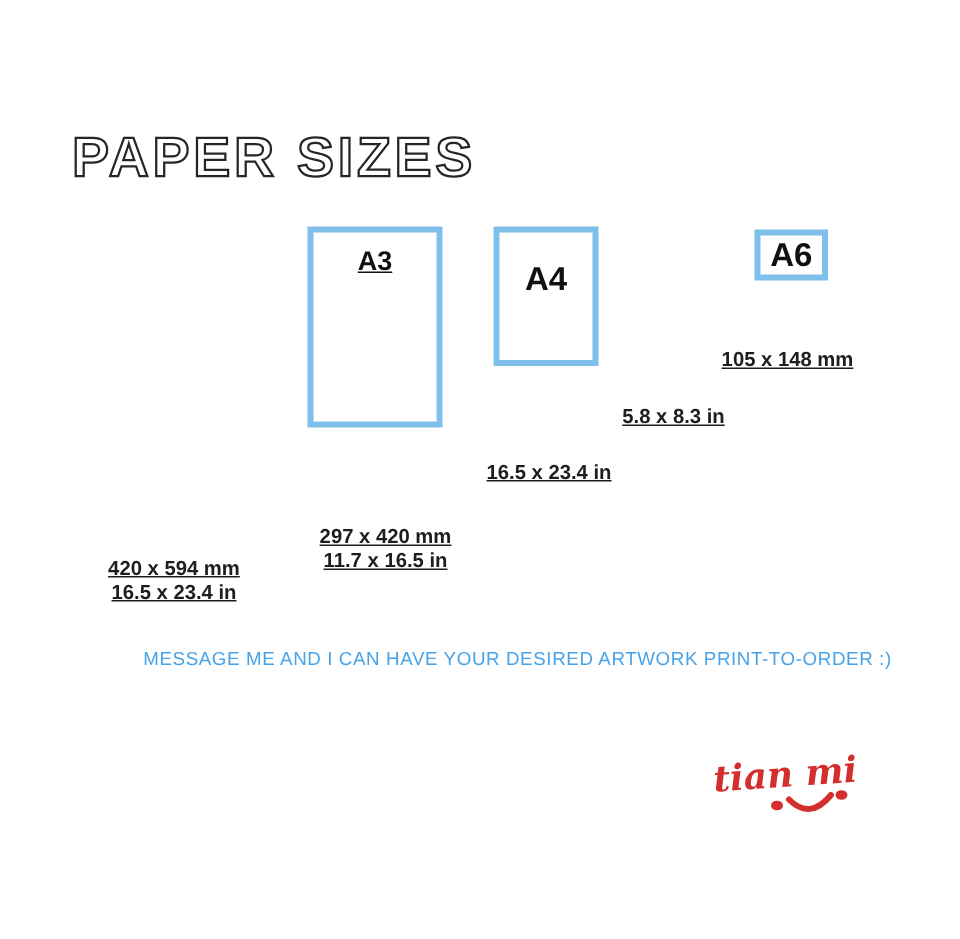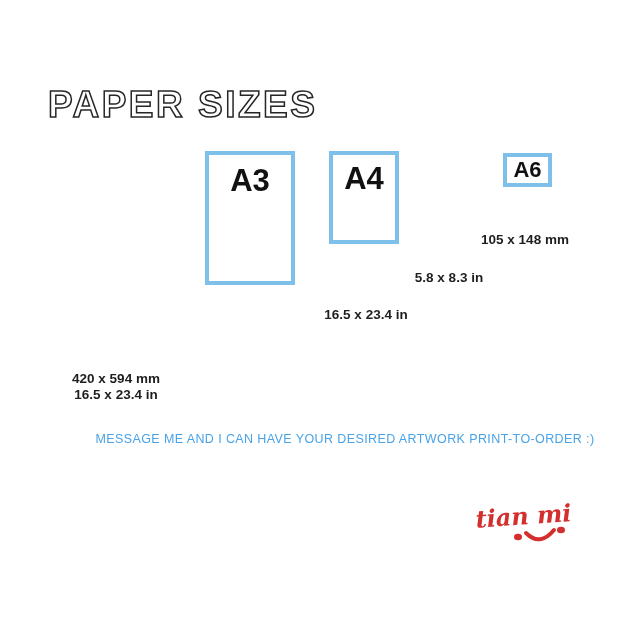--- a/index.html
+++ b/index.html
@@ -33,34 +33,35 @@
     align-items:flex-start;
   }
   .paper-box .size-label{
     font-weight:bold;
     color:#111111;
     line-height:1;
   }
   .box-a2{left:51px;top:151px;width:130px;height:187px;}
   .box-a2 .size-label{font-size:28px;margin-top:18px;}
   .box-a3{left:205px;top:151px;width:90px;height:134px;}
-  .box-a3 .size-label{font-size:31px;margin-top:10px;}
+  .box-a3 .size-label{font-size:18px;margin-top:10px;text-decoration:underline;}
   .box-a4{left:329px;top:151px;width:70px;height:93px;}
-  .box-a4 .size-label{font-size:31px;margin-top:8px;}
+  .box-a4 .size-label{font-size:22px;margin-top:20px;}
   .box-a5{left:425px;top:151px;width:49px;height:69px;}
   .box-a5 .size-label{font-size:22px;margin-top:9px;}
   .box-a6{left:503px;top:153px;width:49px;height:34px;align-items:center;}
   .box-a6 .size-label{font-size:22px;margin-top:0;}
   .dims{
     position:absolute;
     text-align:center;
     font-weight:bold;
     font-size:13.5px;
     line-height:16px;
     color:var(--ink);
+    text-decoration:underline;
   }
   .dims-a2{left:46px;top:371px;width:140px;}
   .dims-a3{left:197px;top:350px;width:120px;}
   .dims-a4{left:303px;top:307px;width:126px;}
   .dims-a5{left:389px;top:270px;width:120px;}
   .dims-a6{left:465px;top:232px;width:120px;}
   .footer-note{
     position:absolute;
     left:50px;top:431px;width:590px;
     text-align:center;
@@ -97,20 +98,24 @@
     <span class="size-label">A4</span>
   </div>
   <div class="paper-box box-a6">
     <span class="size-label">A6</span>
   </div>
 
   <div class="dims dims-a2">
     <div>420 x 594 mm</div>
     <div>16.5 x 23.4 in</div>
   </div>
+  <div class="dims dims-a3">
+    <div>297 x 420 mm</div>
+    <div>11.7 x 16.5 in</div>
+  </div>
   <div class="dims dims-a4">
     <div>16.5 x 23.4 in</div>
   </div>
   <div class="dims dims-a5">
     <div>5.8 x 8.3 in</div>
   </div>
   <div class="dims dims-a6">
     <div>105 x 148 mm</div>
   </div>
 

